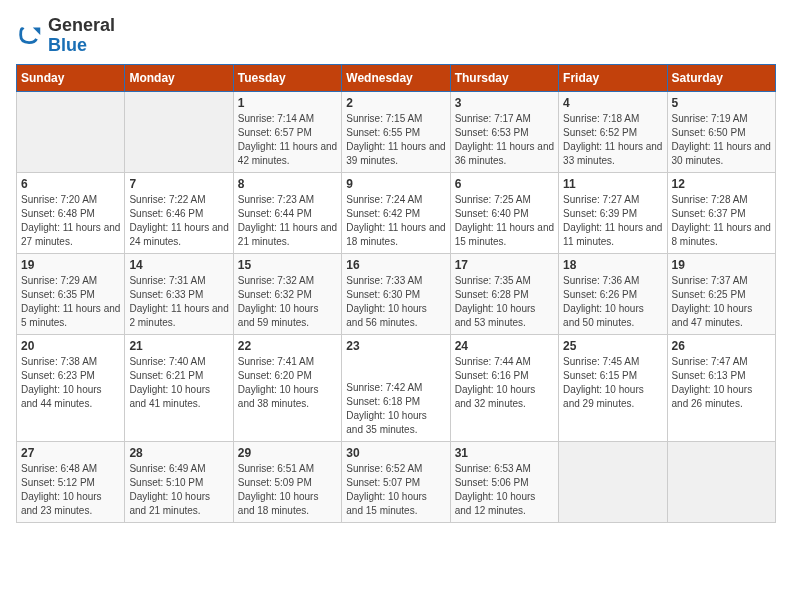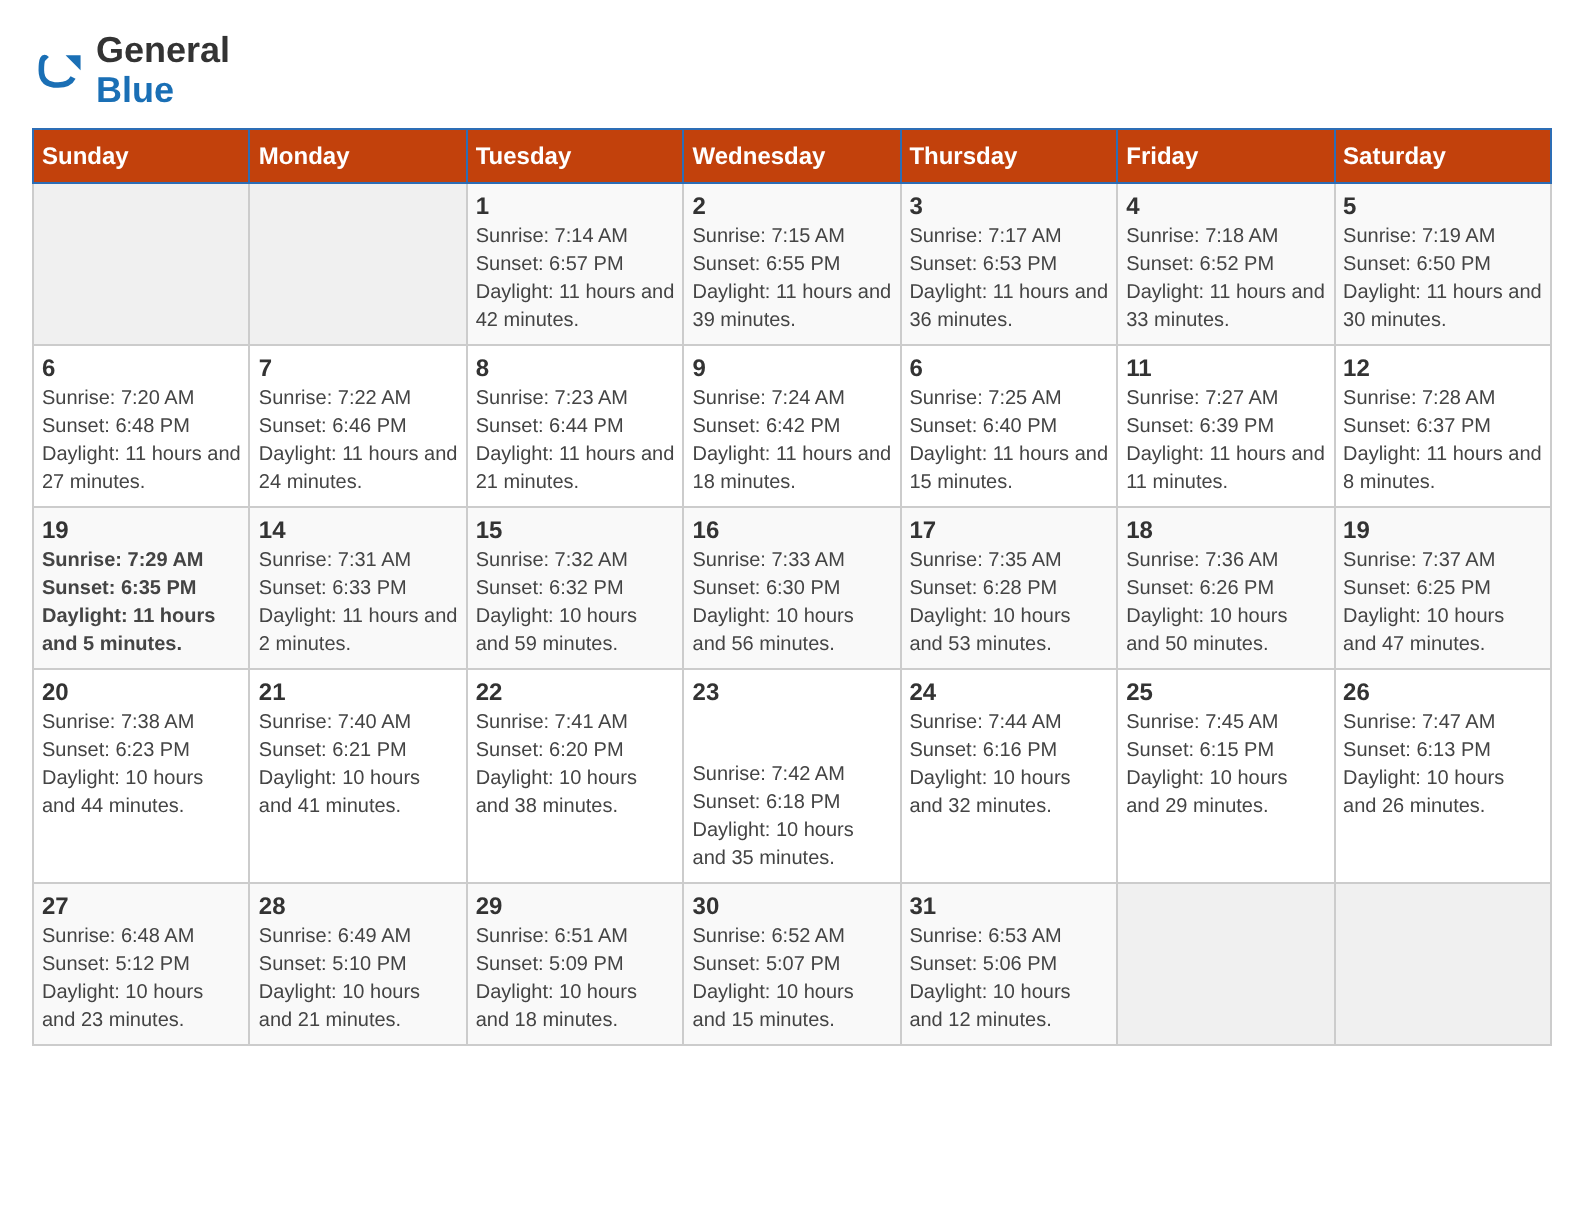--- a/index.html
+++ b/index.html
@@ -194,21 +194,21 @@
         <td>
           <span class="day-num">12</span>
           <div class="cell-text" style="white-space: pre-line;">Sunrise: 7:28 AM
 Sunset: 6:37 PM
 Daylight: 11 hours and 8 minutes.</div>
         </td>
       </tr>
       <tr>
         <td>
           <span class="day-num">19</span>
-          <div class="cell-text" style="white-space: pre-line; font-weight: bold;">Sunrise: 7:29 AM
+          <div class="cell-text" style="white-space: pre-line;">Sunrise: 7:29 AM
 Sunset: 6:35 PM
 Daylight: 11 hours and 5 minutes.</div>
         </td>
         <td>
           <span class="day-num">14</span>
           <div class="cell-text" style="white-space: pre-line;">Sunrise: 7:31 AM
 Sunset: 6:33 PM
 Daylight: 11 hours and 2 minutes.</div>
         </td>
         <td>

